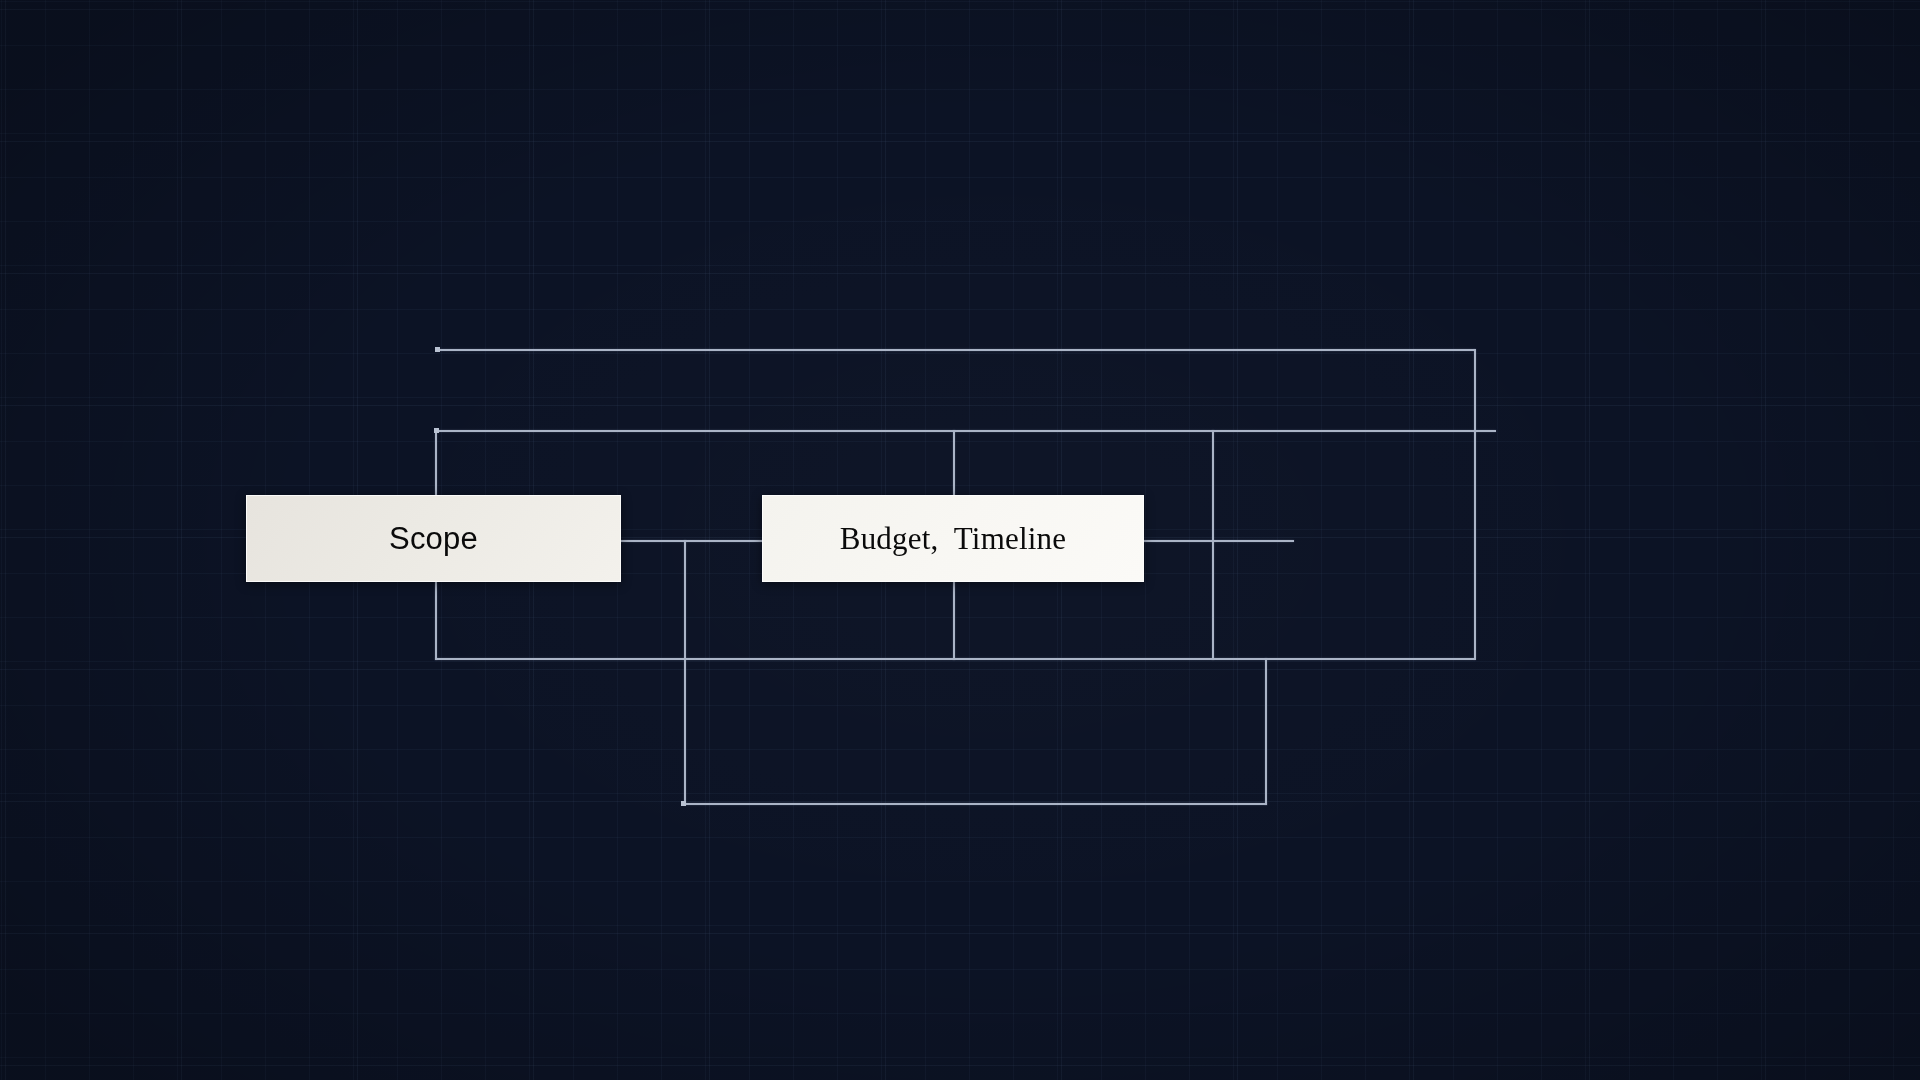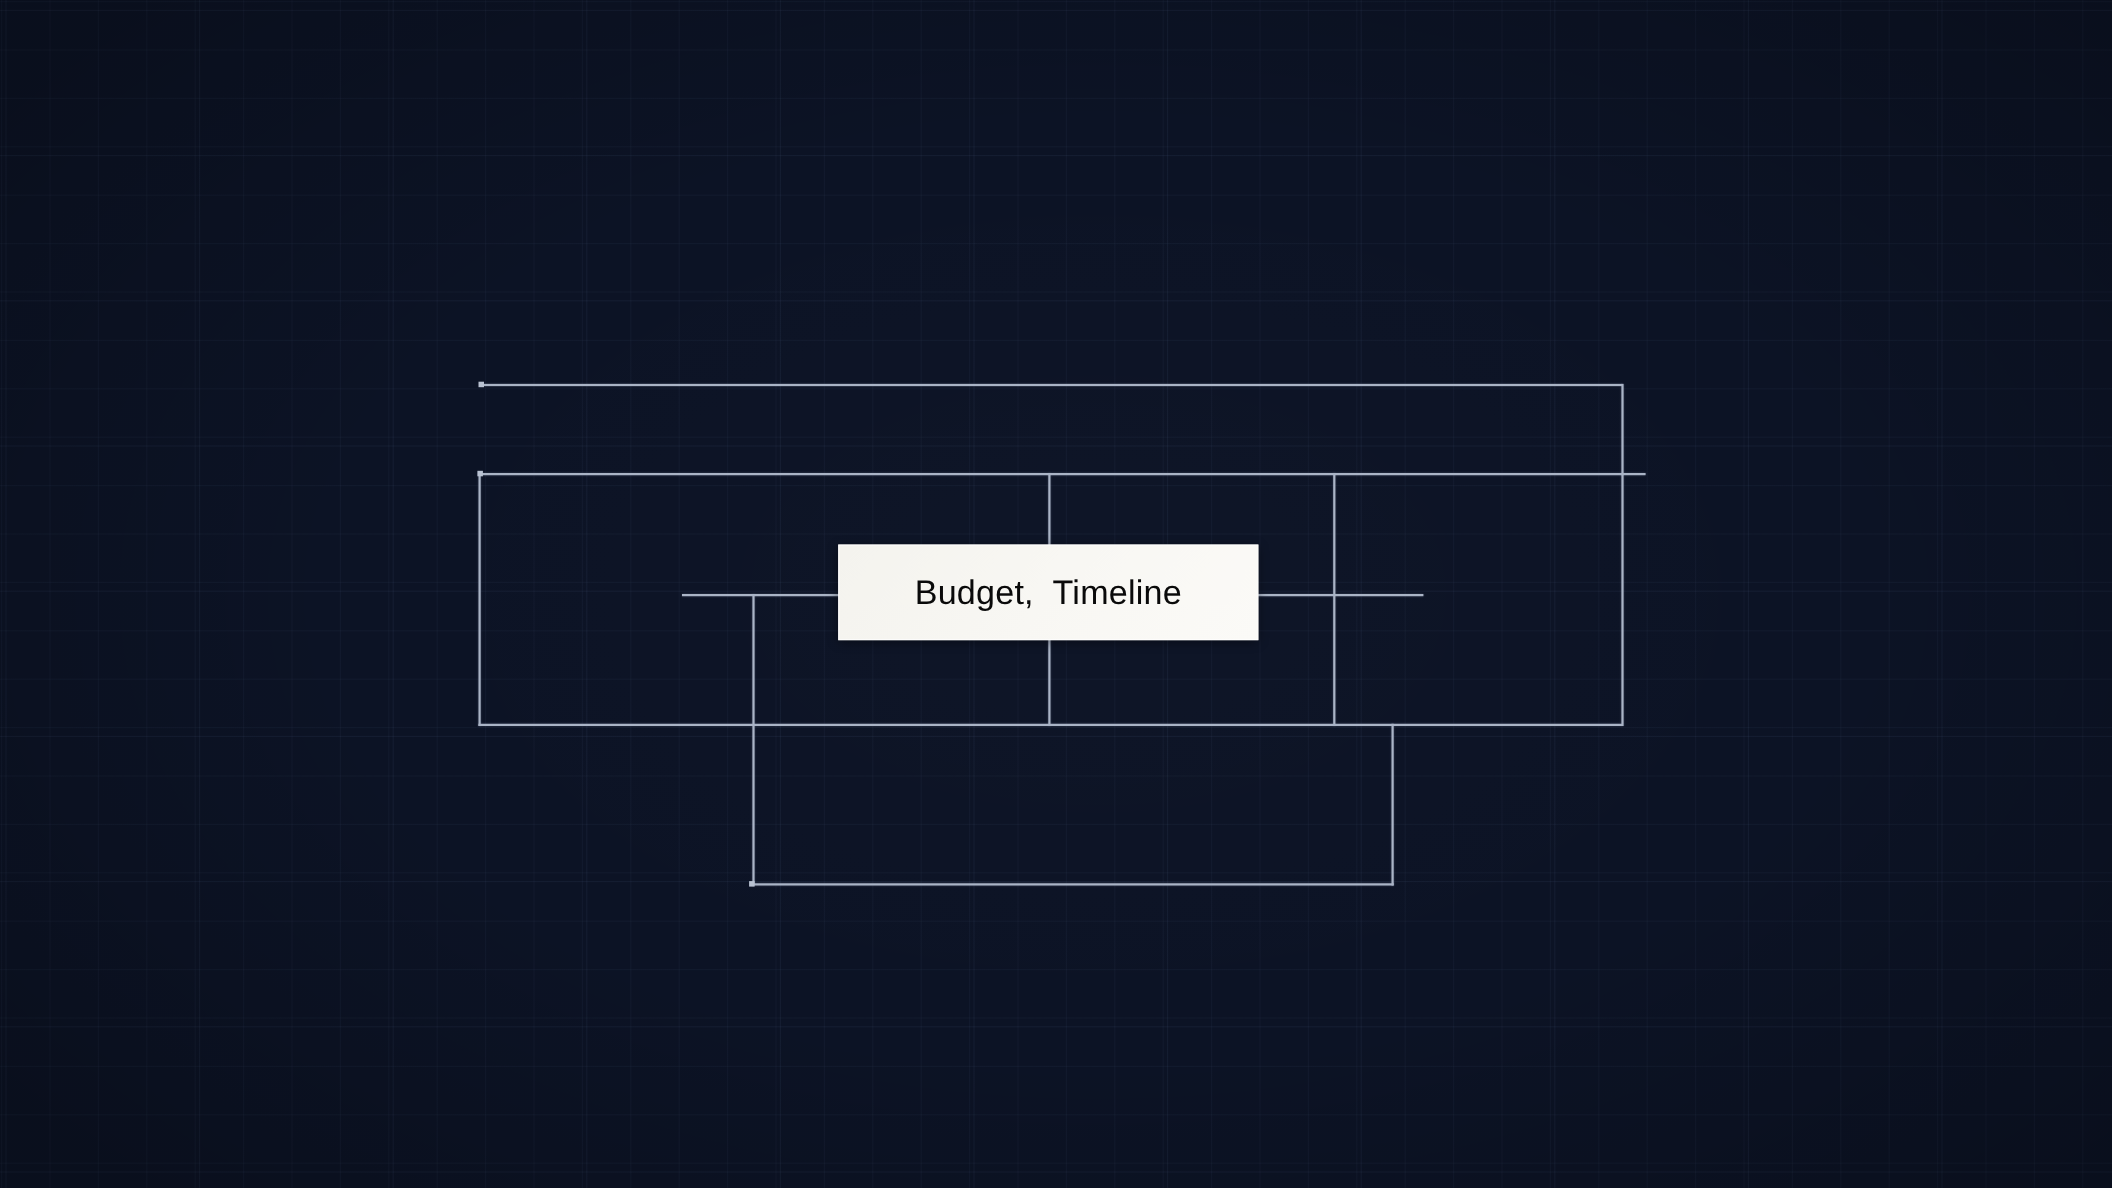--- a/index.html
+++ b/index.html
@@ -87,20 +87,21 @@
     font-weight: 400;
     letter-spacing: 0.2px;
     line-height: 1;
     white-space: pre;
   }
   .node.warm {
     background: linear-gradient(125deg, #e7e4de 0%, #eceae4 45%, #f3f1ec 100%);
   }
   .node.cream {
     background: linear-gradient(125deg, #f4f3ee 0%, #f8f7f3 50%, #fbfaf7 100%);
+    font-family: Liberation Serif, serif;
   }
   .node.blue {
     background: linear-gradient(115deg, #bdcee9 0%, #cbd9ee 50%, #dde7f6 100%);
   }
 </style>
 </head>
 <body>
 
 <div id="canvas">
 
@@ -122,20 +123,23 @@
       <div class="edge v under" style="left: 1474px; top: 349px; background: rgb(170, 180, 198); height: 311px;"></div>
       <div class="edge v under" style="left: 1265px; top: 658px; background: rgb(170, 180, 198); height: 147px;"></div>
     </div>
 
   <div id="cap-layer">
       <div class="endcap" style="left: 435px; top: 347px;"></div>
       <div class="endcap" style="left: 434px; top: 428px;"></div>
       <div class="endcap" style="left: 681px; top: 801px;"></div>
     </div>
 
+  <div class="node warm" style="left:246px; top:495px; width:375px; height:87px;">
+    <span class="node-label">Scope</span>
+  </div>
 
   <div class="node cream" style="left:762px; top:495px; width:382px; height:87px;">
     <span class="node-label">Budget,  Timeline</span>
   </div>
 
 
   <div id="vignette"></div>
 </div>
 
 </body></html>

